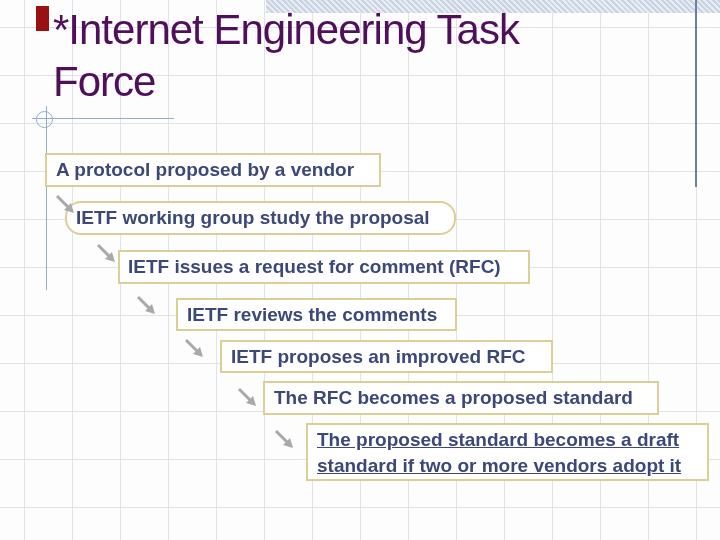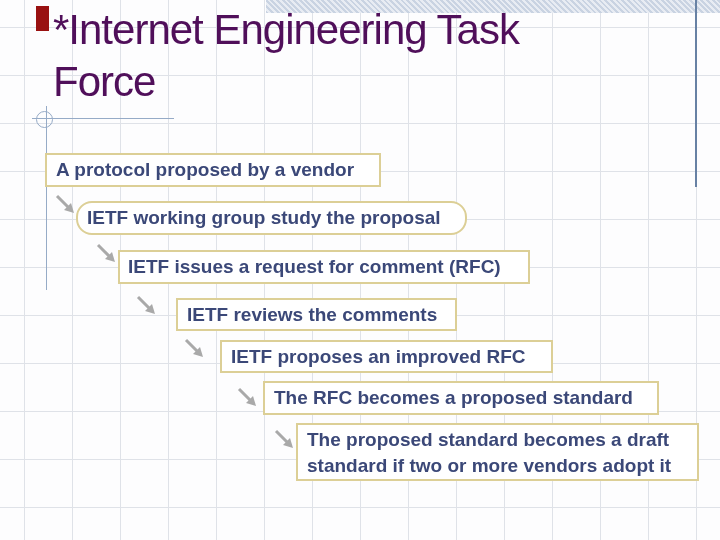--- a/index.html
+++ b/index.html
@@ -56,26 +56,26 @@
     border: 2px solid #dccf96;
     background: #ffffff;
     color: #3b4878;
     font-weight: bold; font-size: 19px; line-height: 27px;
     padding: 1px 8px 0 9px;
     white-space: nowrap;
   }
   .step-box.wrap { white-space: normal; line-height: 26px; padding-top: 2px; }
 
   .box-1 { left: 45px;  top: 153px; width: 336px; height: 34px; }
-  .box-2 { left: 76px;  top: 201px; width: 391px; height: 34px; border-radius: 16px; }
+  .box-2 { left: 65px;  top: 201px; width: 391px; height: 34px; border-radius: 16px; }
   .box-3 { left: 118px; top: 250px; width: 412px; height: 34px; padding-left: 8px; }
   .box-4 { left: 176px; top: 298px; width: 281px; height: 33px; }
   .box-5 { left: 220px; top: 340px; width: 333px; height: 33px; }
   .box-6 { left: 263px; top: 381px; width: 396px; height: 34px; }
-  .box-7 { left: 296px; top: 423px; width: 403px; height: 58px; }
+  .box-7 { left: 306px; top: 423px; width: 403px; height: 58px; text-decoration: underline; }
 
   .arrow { position: absolute; width: 24px; height: 24px; }
   .arrow-1 { left: 54px;  top: 193px; }
   .arrow-2 { left: 95px;  top: 242px; }
   .arrow-3 { left: 135px; top: 294px; }
   .arrow-4 { left: 183px; top: 337px; }
   .arrow-5 { left: 236px; top: 386px; }
   .arrow-6 { left: 273px; top: 428px; }
 </style>
 </head>

